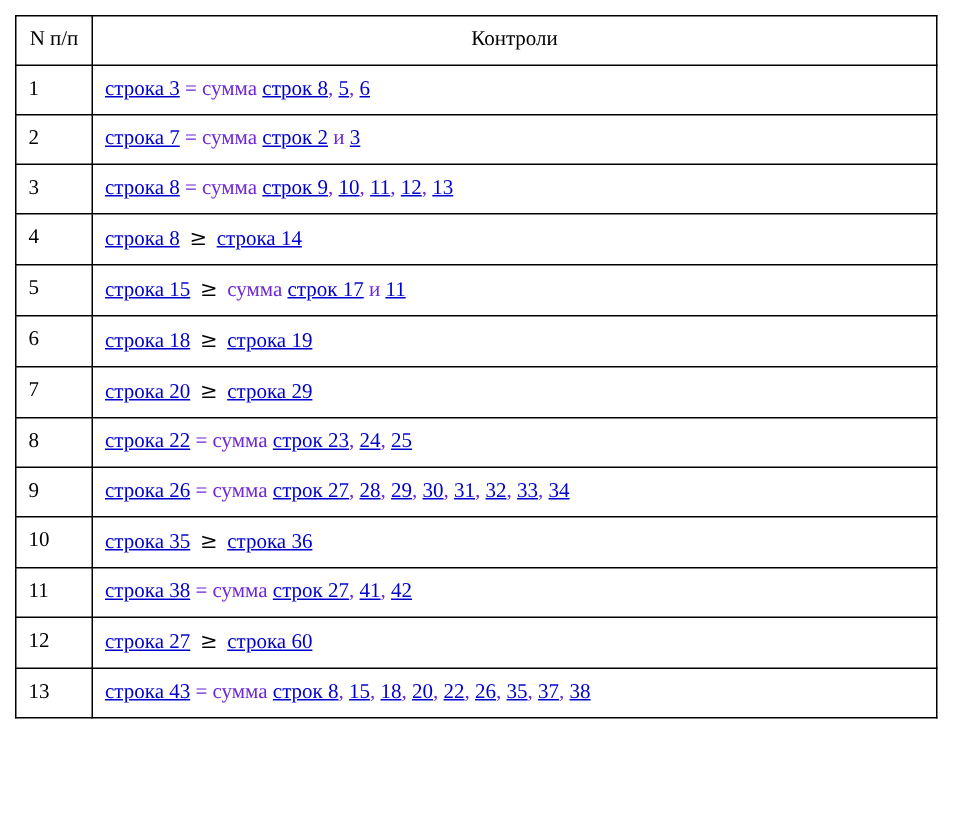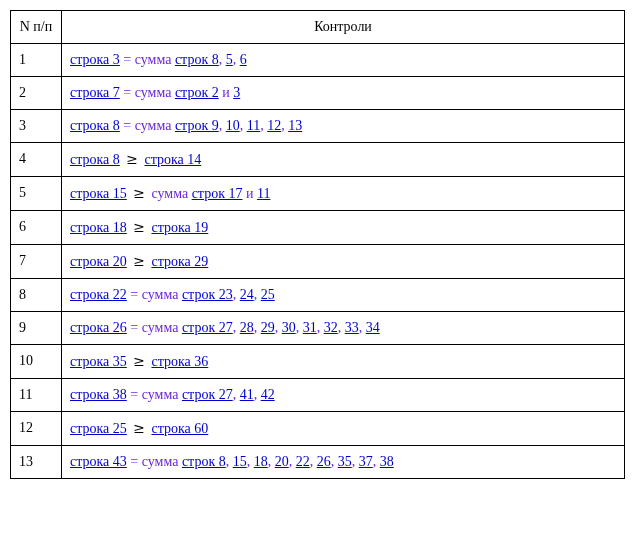--- a/index.html
+++ b/index.html
@@ -94,20 +94,20 @@
       <tr>
         <td class="col-n">10</td>
         <td><a class="link">строка 35</a><span class="ge"> ≥ </span><a class="link">строка 36</a></td>
       </tr>
       <tr>
         <td class="col-n">11</td>
         <td><a class="link">строка 38</a><span class="text"> = сумма </span><a class="link">строк 27</a><span class="text">, </span><a class="link">41</a><span class="text">, </span><a class="link">42</a></td>
       </tr>
       <tr>
         <td class="col-n">12</td>
-        <td><a class="link">строка 25</a><span class="ge"> ≥ </span><a class="link">строка 60</a></td>
+        <td><a class="link">строка 27</a><span class="ge"> ≥ </span><a class="link">строка 60</a></td>
       </tr>
       <tr>
         <td class="col-n">13</td>
         <td><a class="link">строка 43</a><span class="text"> = сумма </span><a class="link">строк 8</a><span class="text">, </span><a class="link">15</a><span class="text">, </span><a class="link">18</a><span class="text">, </span><a class="link">20</a><span class="text">, </span><a class="link">22</a><span class="text">, </span><a class="link">26</a><span class="text">, </span><a class="link">35</a><span class="text">, </span><a class="link">37</a><span class="text">, </span><a class="link">38</a></td>
       </tr>
     </tbody>
 </table>
 
 </body></html>

